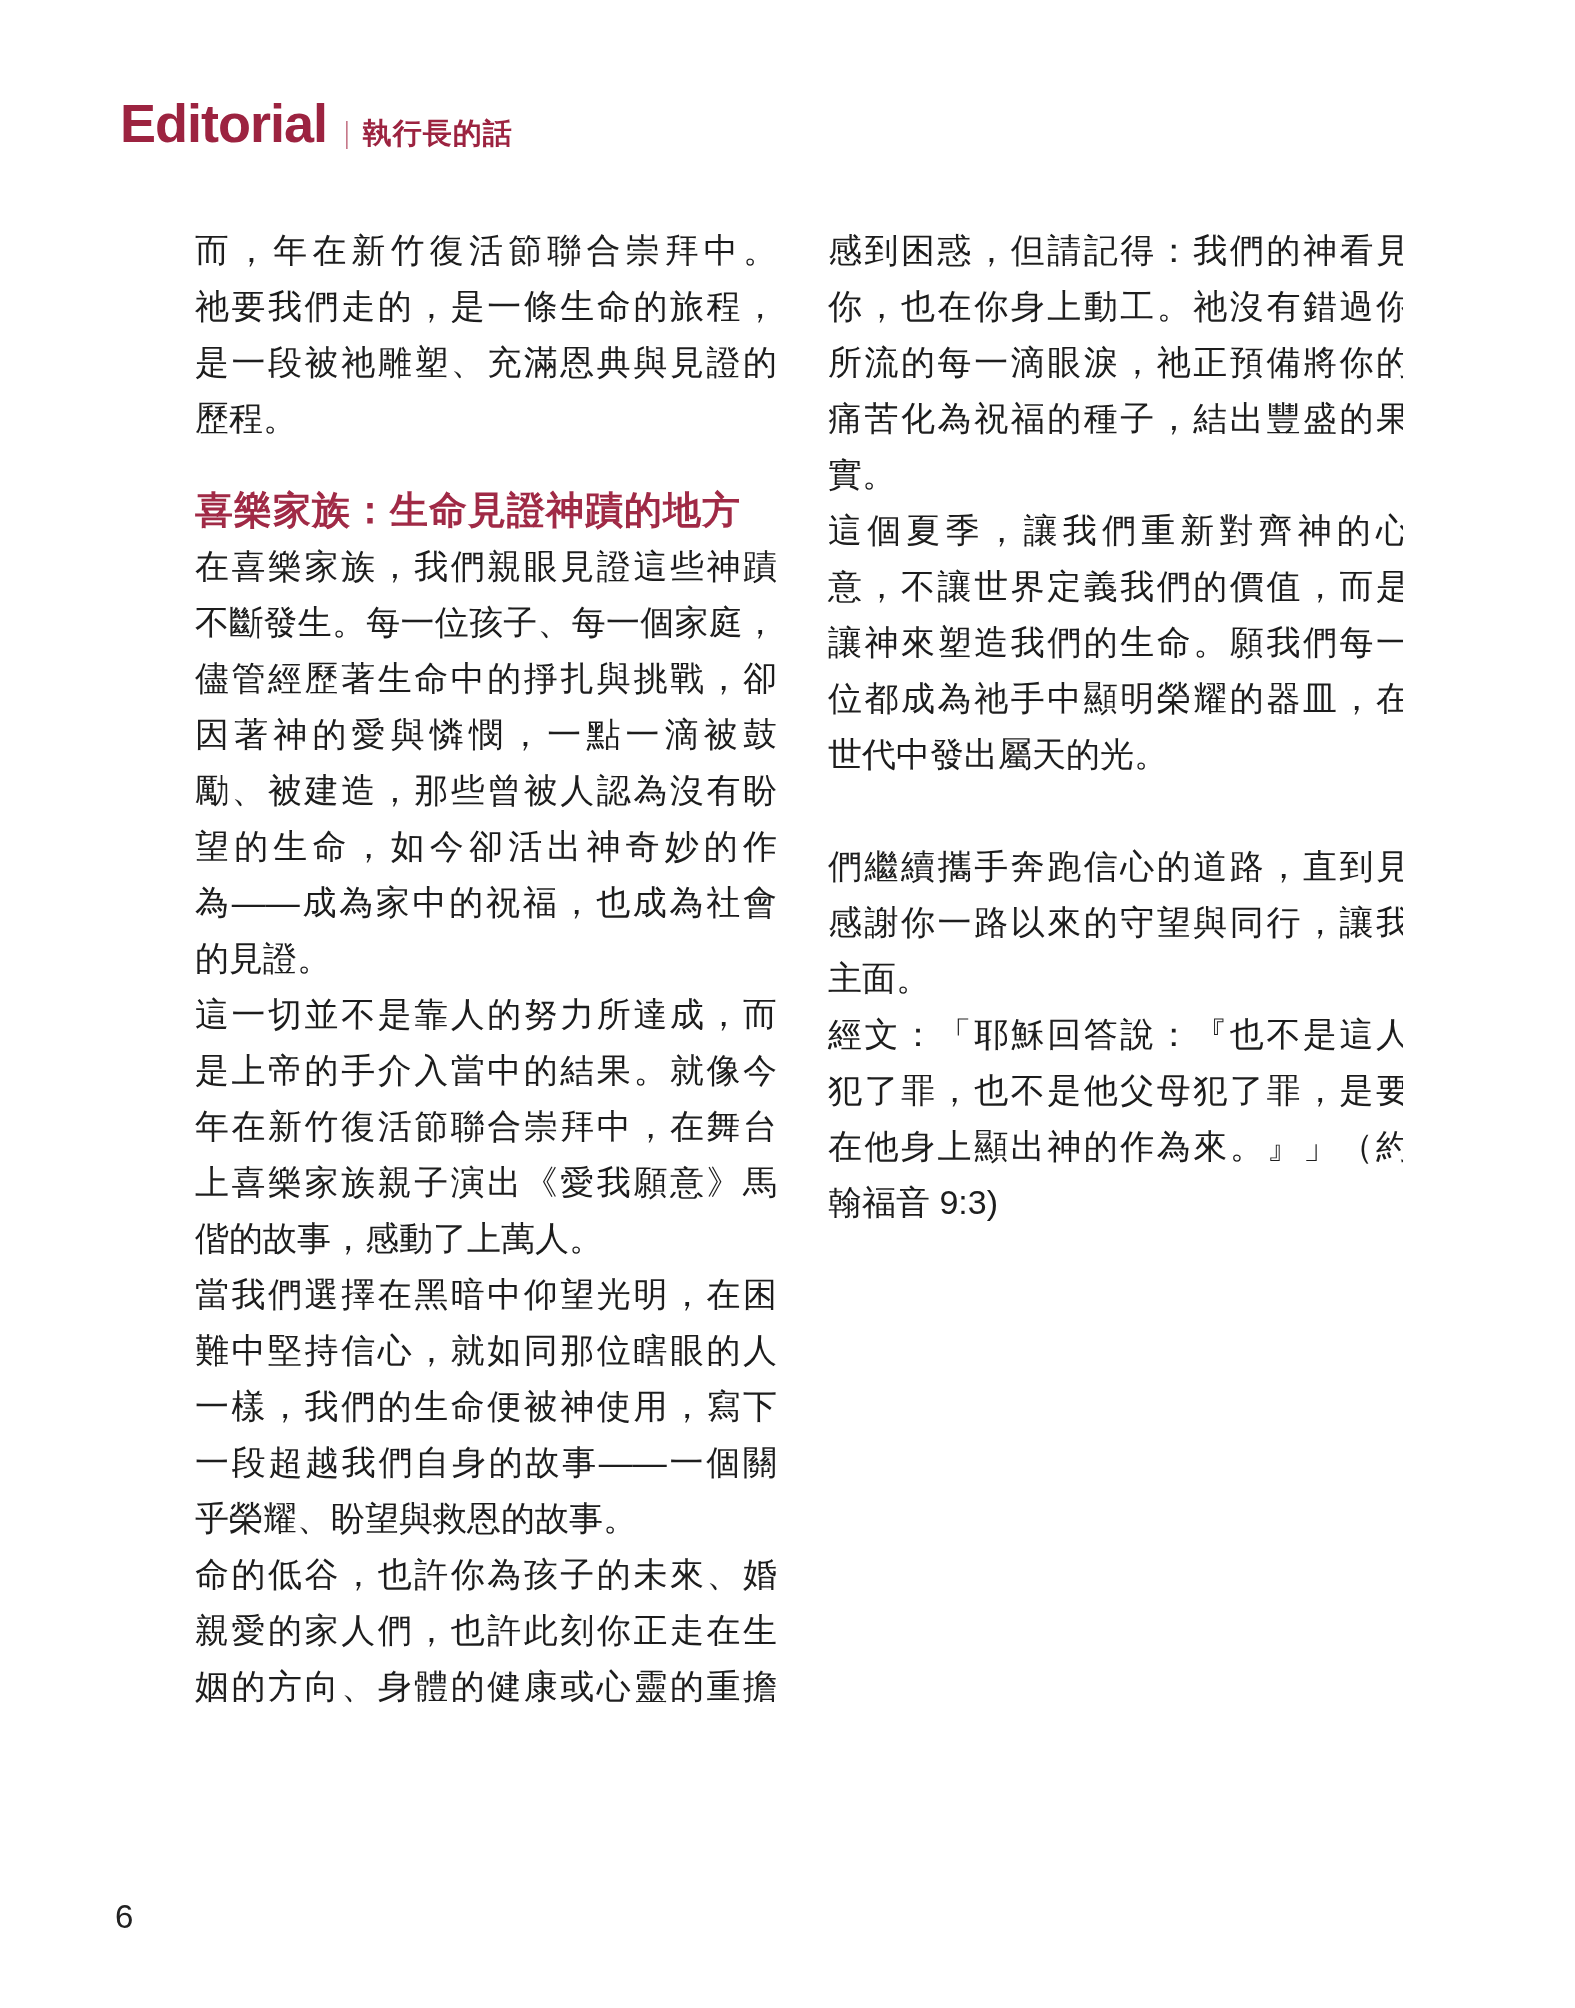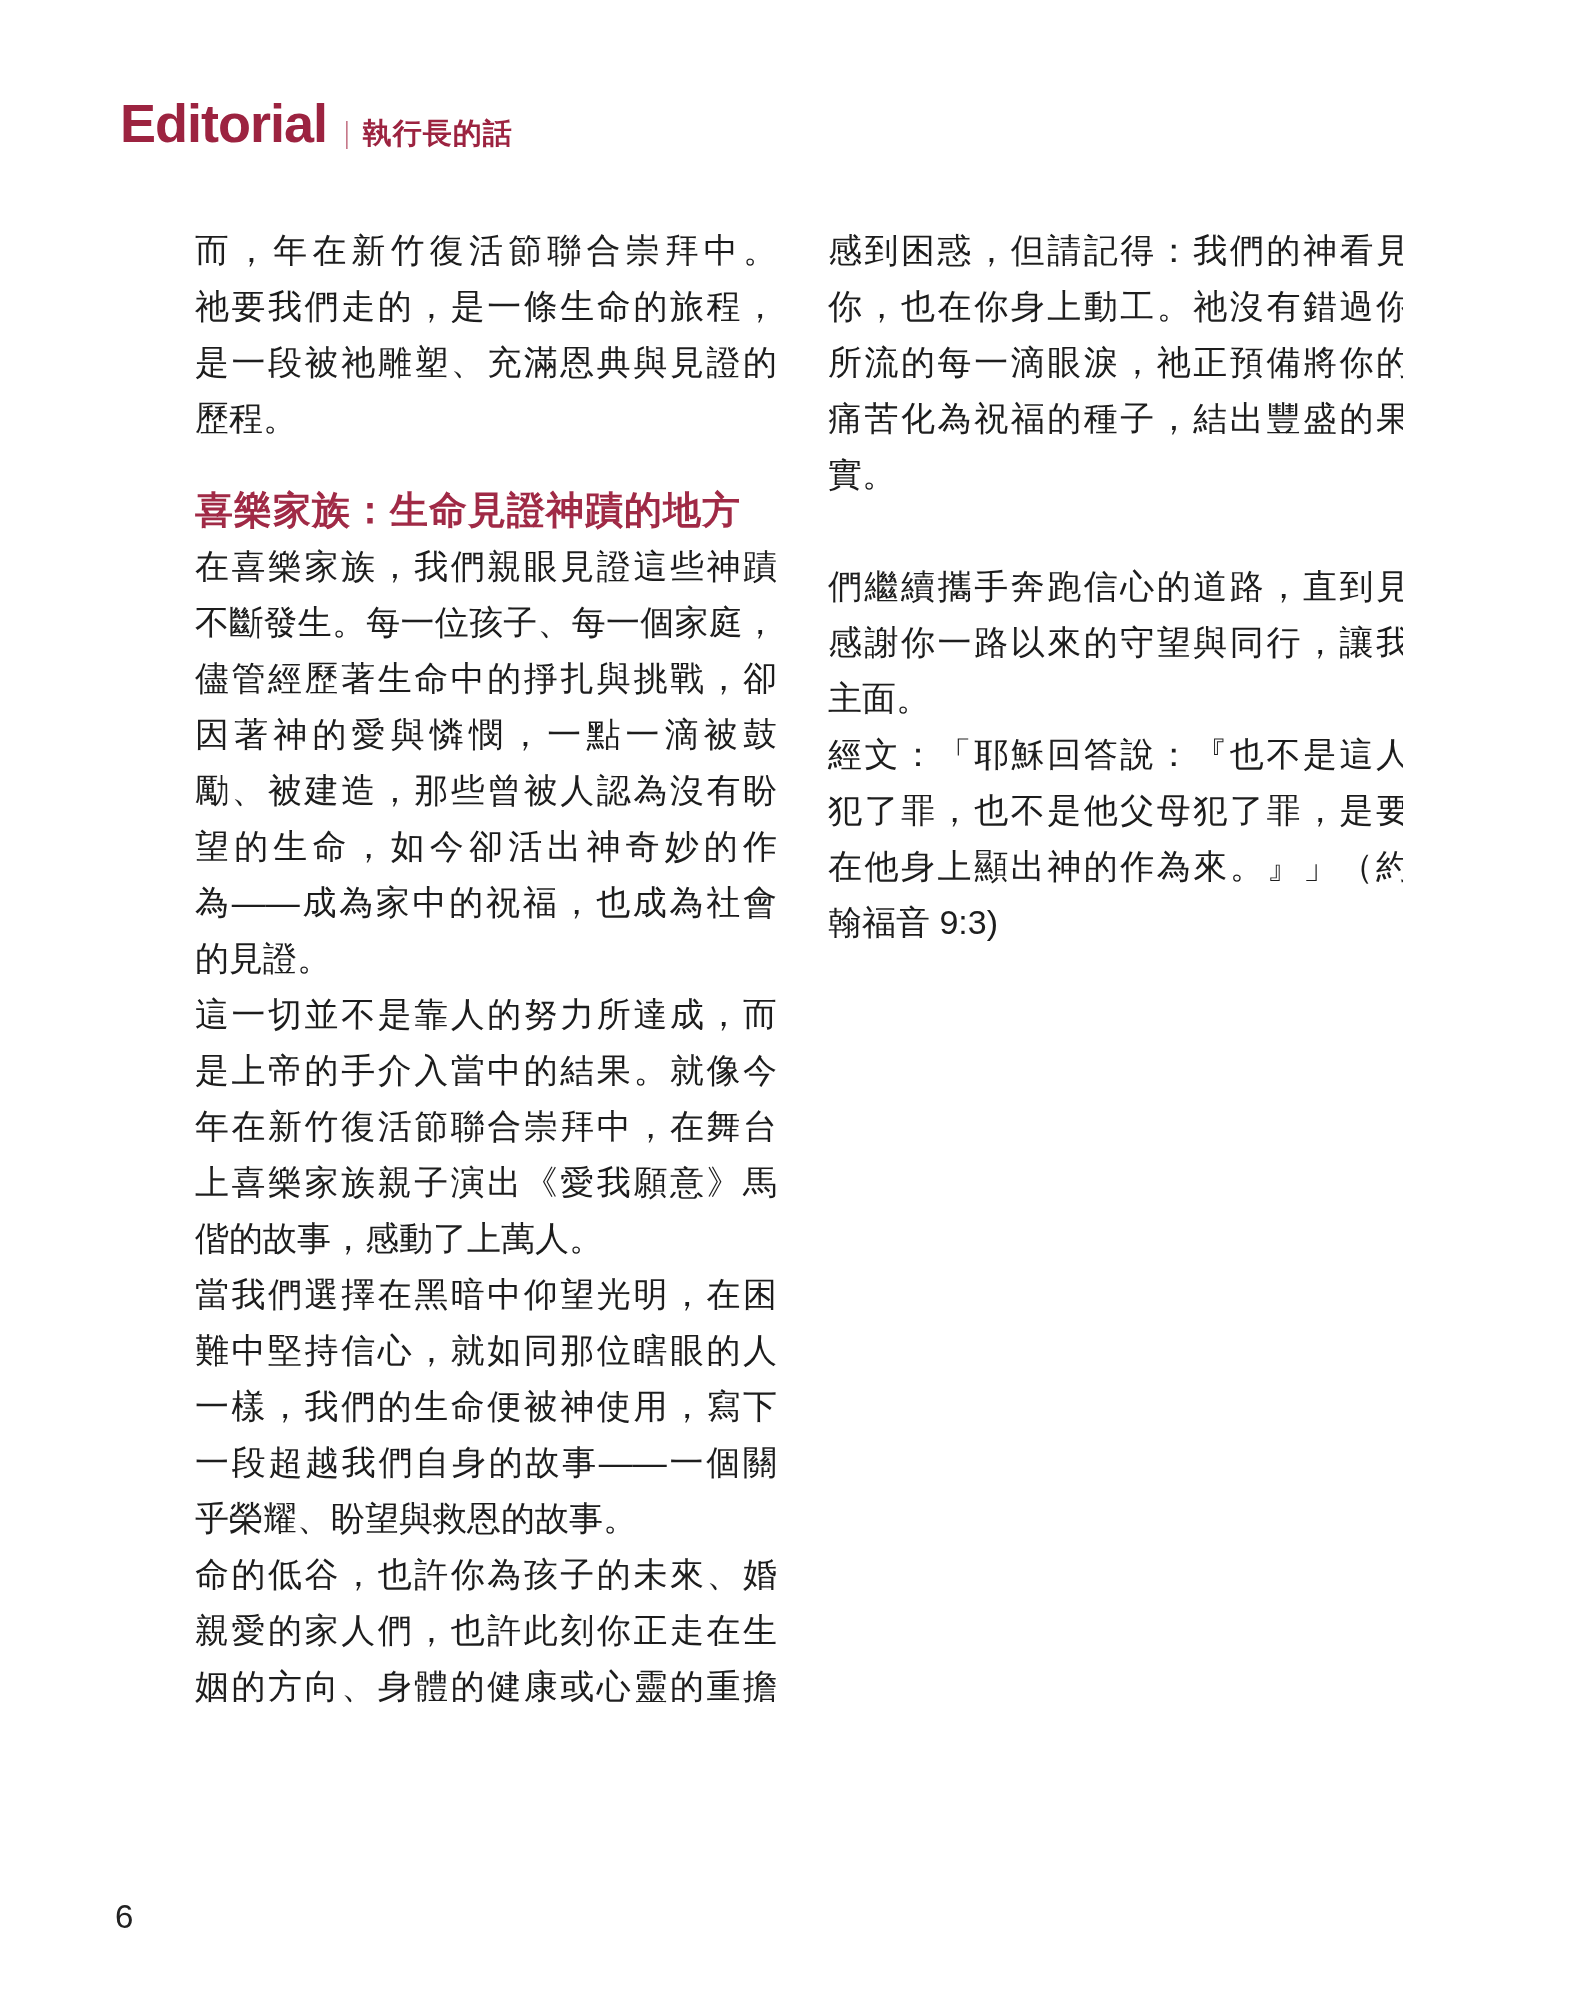--- a/index.html
+++ b/index.html
@@ -107,20 +107,27 @@
         </div>
       </section>
     <section class="col col-right">
         <div>
           <div class="line">感到困惑，但請記得：我們的神看見</div>
           <div class="line">你，也在你身上動工。祂沒有錯過你</div>
           <div class="line">所流的每一滴眼淚，祂正預備將你的</div>
           <div class="line">痛苦化為祝福的種子，結出豐盛的果</div>
           <div class="line no-stretch">實。</div>
         </div>
+        <div>
+          <div class="line">這個夏季，讓我們重新對齊神的心</div>
+          <div class="line">意，不讓世界定義我們的價值，而是</div>
+          <div class="line">讓神來塑造我們的生命。願我們每一</div>
+          <div class="line">位都成為祂手中顯明榮耀的器皿，在</div>
+          <div class="line no-stretch">世代中發出屬天的光。</div>
+        </div>
         <div class="spacer"></div>
         <div>
           <div class="line">們繼續攜手奔跑信心的道路，直到見</div>
           <div class="line">感謝你一路以來的守望與同行，讓我</div>
           <div class="line no-stretch">主面。</div>
         </div>
         <div>
           <div class="line">經文：「耶穌回答說：『也不是這人</div>
           <div class="line">犯了罪，也不是他父母犯了罪，是要</div>
           <div class="line">在他身上顯出神的作為來。』」（約</div>

